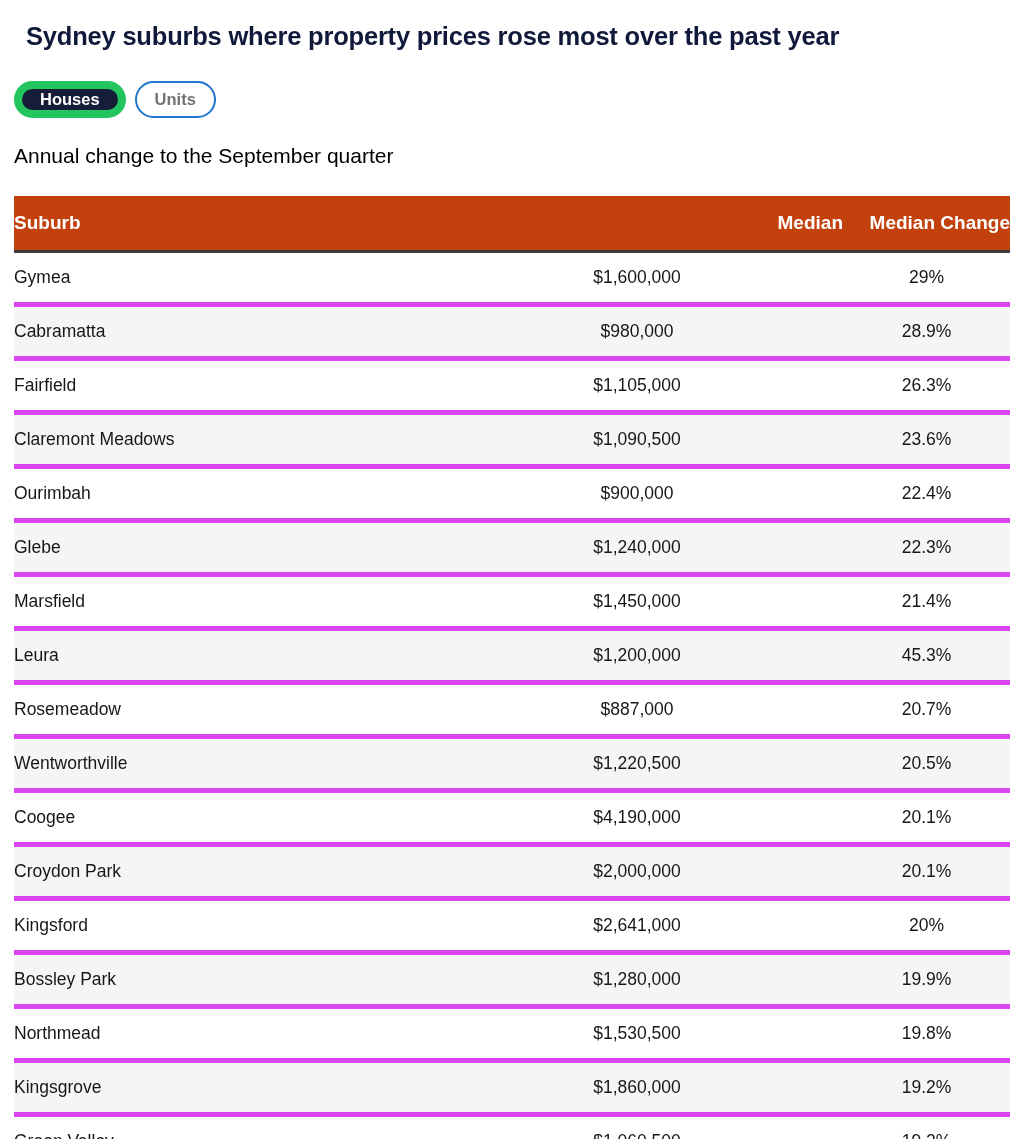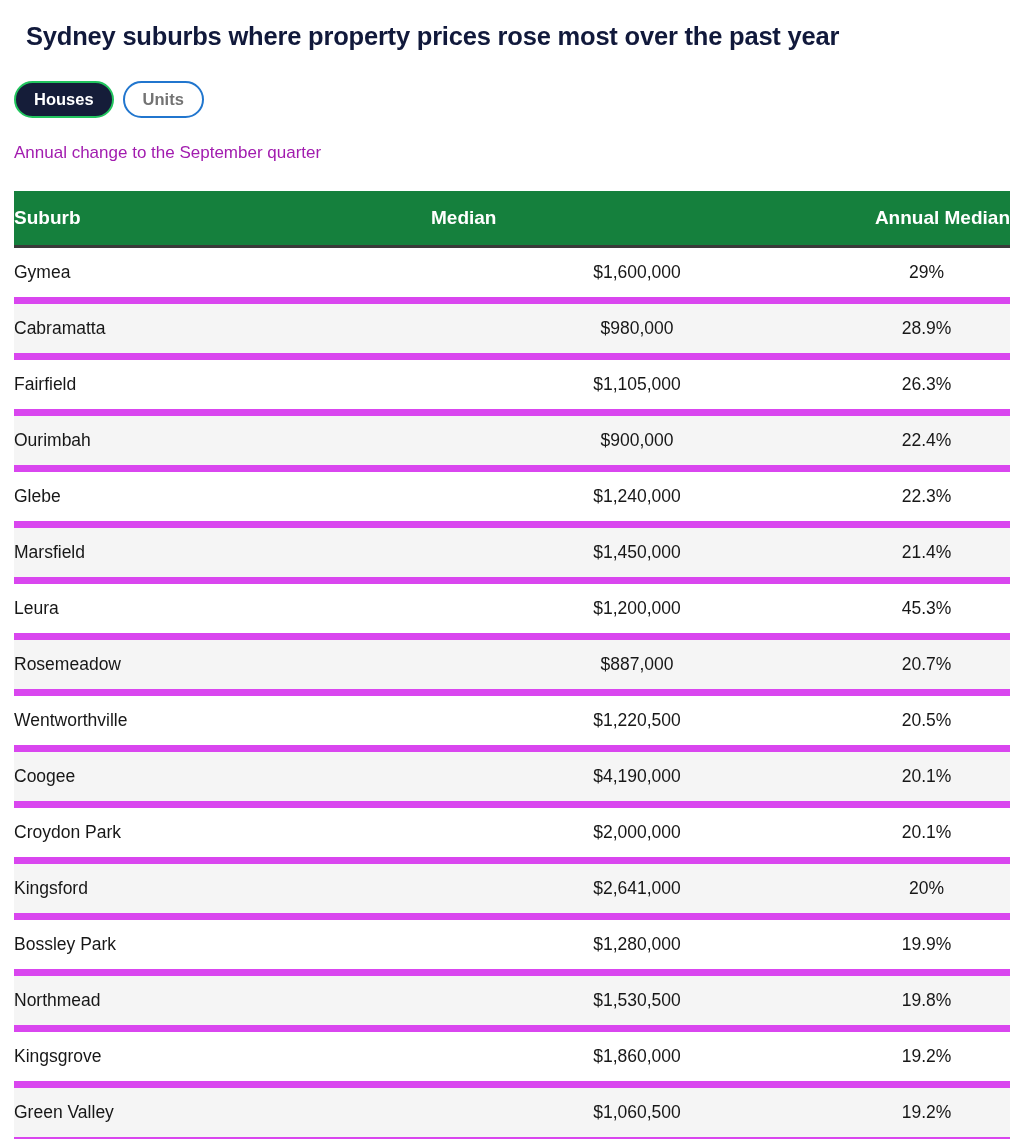--- a/index.html
+++ b/index.html
@@ -49,72 +49,72 @@
     border-radius: 19px;
     font-size: 16.5px;
     font-weight: bold;
     cursor: pointer;
     user-select: none;
     white-space: nowrap;
   }
   .pill.active {
     background: #151d39;
     color: #ffffff;
-    border: 2px solid #22c55e;
+    border: 8px solid #22c55e;
   }
   .pill.inactive {
     background: #ffffff;
     color: #737373;
     border: 2px solid #2176ce;
   }
 
   .subtitle {
     margin: 0;
     padding: 24px 14px 0 14px;
-    font-size: 17px;
+    font-size: 21px;
     line-height: 1.3;
-    color: #a21caf;
+    color: #000000;
     font-weight: normal;
   }
 
   
   .table-wrap {
     margin: 27px 14px 0 14px;
     width: 996px;
     box-sizing: border-box;
   }
 
   table.data-table {
     width: 100%;
     border-collapse: collapse;
     table-layout: fixed;
     font-size: 17px;
   }
 
   table.data-table thead th {
-    background: #15803d;
+    background: #c2410c;
     color: #ffffff;
     font-size: 19px;
     font-weight: bold;
     padding: 16px 0 16px 0;
     vertical-align: middle;
     border-bottom: 3px solid #3a3a3a;
   }
 
   th.col-suburb   { text-align: left;  padding-left: 13px; width: 417px; }
-  th.col-median   { text-align: left;  width: 412px; }
+  th.col-median   { text-align: right;  width: 412px; }
   th.col-change   { text-align: right; padding-right: 11px; }
 
   table.data-table tbody td {
     padding: 14px 0 14px 0;
     color: #171717;
     font-size: 17.5px;
     line-height: 1.2;
     vertical-align: middle;
-    border-bottom: 7px solid #d946ef;
+    border-bottom: 5px solid #d946ef;
     white-space: nowrap;
   }
 
   td.col-suburb { text-align: left;  padding-left: 13px; }
   td.col-median { text-align: center; }
   td.col-change { text-align: center; padding-right: 11px; }
 
   tbody tr:nth-child(even) td {
     background: #f5f5f5;
   }
@@ -135,40 +135,45 @@
   </div>
 
   <p class="subtitle">Annual change to the September quarter</p>
 
   <div class="table-wrap">
     <table class="data-table">
       <thead>
         <tr>
           <th class="col-suburb">Suburb</th>
           <th class="col-median">Median</th>
-          <th class="col-change">Annual Median</th>
+          <th class="col-change">Median Change</th>
         </tr>
       </thead>
       <tbody id="table-body">
           <tr>
             <td class="col-suburb">Gymea</td>
             <td class="col-median">$1,600,000</td>
             <td class="col-change">29%</td>
           </tr>
           <tr>
             <td class="col-suburb">Cabramatta</td>
             <td class="col-median">$980,000</td>
             <td class="col-change">28.9%</td>
           </tr>
           <tr>
             <td class="col-suburb">Fairfield</td>
             <td class="col-median">$1,105,000</td>
             <td class="col-change">26.3%</td>
           </tr>
           <tr>
+            <td class="col-suburb">Claremont Meadows</td>
+            <td class="col-median">$1,090,500</td>
+            <td class="col-change">23.6%</td>
+          </tr>
+          <tr>
             <td class="col-suburb">Ourimbah</td>
             <td class="col-median">$900,000</td>
             <td class="col-change">22.4%</td>
           </tr>
           <tr>
             <td class="col-suburb">Glebe</td>
             <td class="col-median">$1,240,000</td>
             <td class="col-change">22.3%</td>
           </tr>
           <tr>

